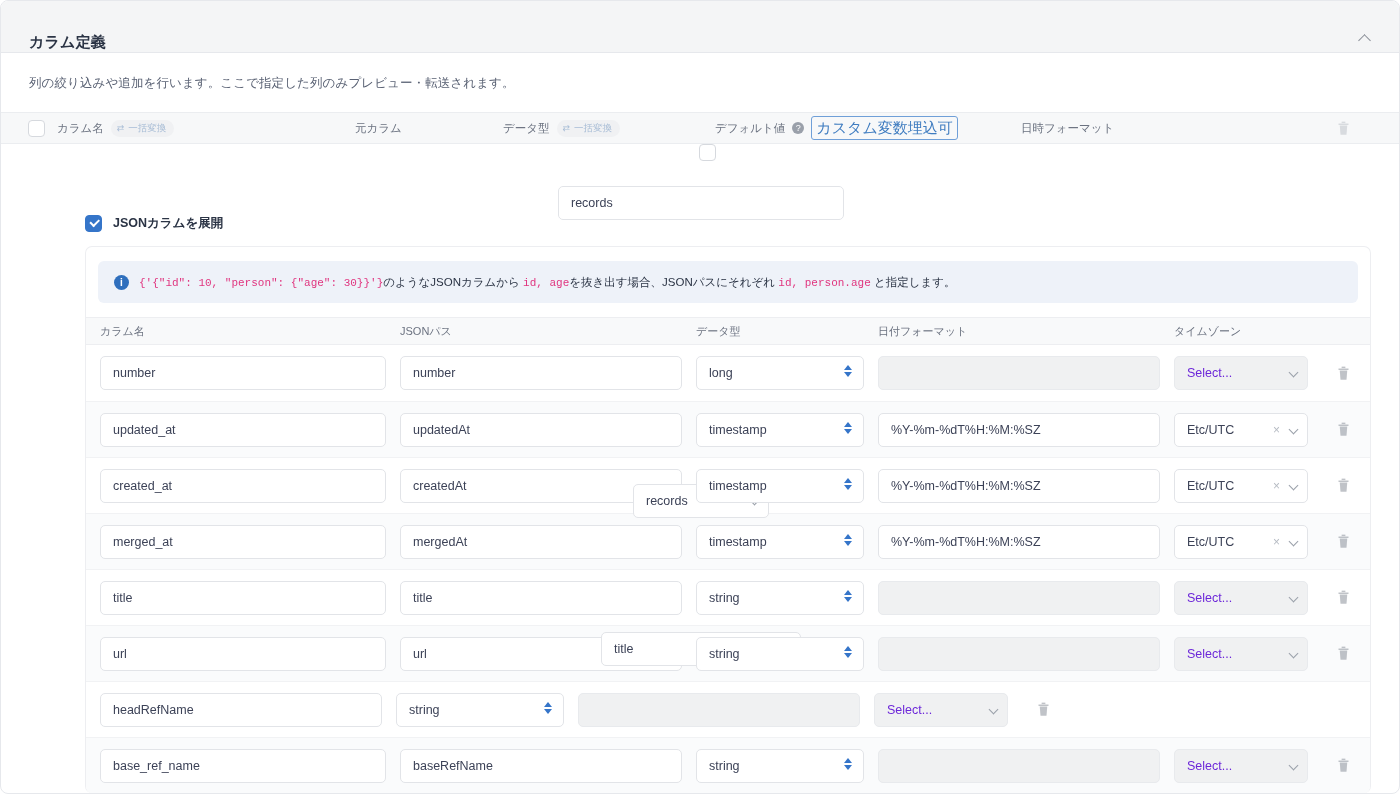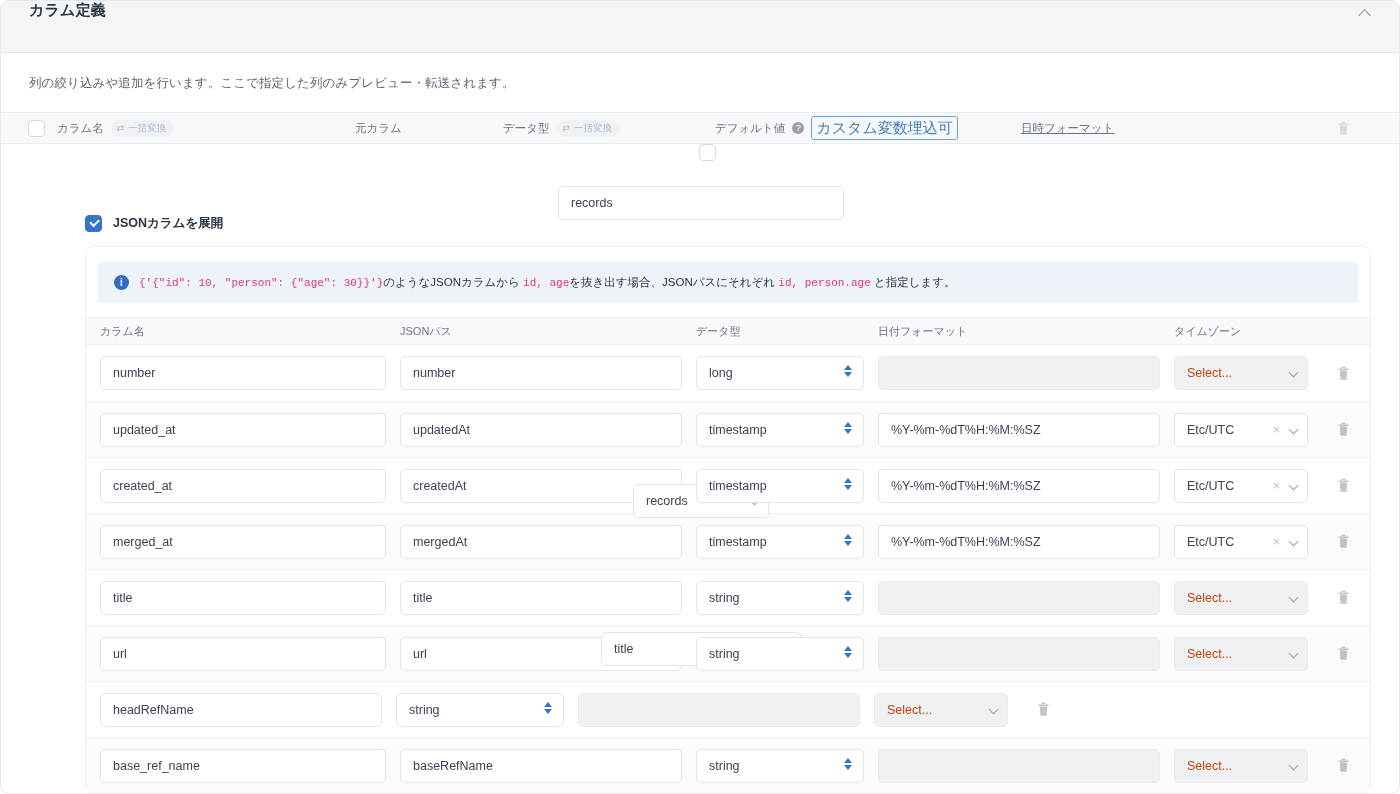--- a/index.html
+++ b/index.html
@@ -18,21 +18,21 @@
     border-radius: 8px;
     display: flex; flex-direction: column;
     overflow: hidden;
   }
 
   
   .panel-head {
     height: 52px; min-height: 52px;
     background: #f4f5f6;
     border-bottom: 1px solid #e6e8ec;
-    display: flex; align-items: flex-start;
+    display: flex; align-items: flex-end;
     padding: 0 22px 0 28px;
   }
   .panel-title {
     font-size: 15px; font-weight: bold; color: #2b3445;
     letter-spacing: .2px;
   }
   .collapse-btn {
     margin-left: auto;
     width: 26px; height: 26px;
     display: flex; align-items: center; justify-content: center;
@@ -68,21 +68,21 @@
     padding-left: 14px;
     height: 58px;
     flex-direction: column;
   }
 
   .c-check { width: 42px; display: flex; justify-content: center; flex: 0 0 42px; }
   .c-name  { width: 298px; flex: 0 0 298px; padding-right: 12px;}
   .c-src   { width: 148px; flex: 0 0 148px; padding-right: 12px;}
   .c-type  { width: 212px; flex: 0 0 212px; padding-right: 12px;}
   .c-def   { width: 306px; flex: 0 0 306px; padding-right: 12px;}
-  .c-fmt   { width: 300px; flex: 0 0 300px; padding-right: 12px; text-decoration: underline;}
+  .c-fmt   { width: 300px; flex: 0 0 300px; padding-right: 12px;}
   .c-trash { width: 44px; flex: 0 0 44px; display:flex; justify-content:center;}
 
   .th {
     font-size: 11.5px; color: #6b7280; white-space: nowrap;
     display: flex; align-items: center; gap: 7px;
   }
 
   .pill {
     display: inline-flex; align-items: center; gap: 4px;
     background: #f0f1f3;
@@ -148,21 +148,21 @@
   .sel {
     width: 100%; height: 34px;
     border: 1px solid #e2e4e8;
     border-radius: 5px;
     background: #fff;
     font-size: 12.5px; color: #3c4257;
     padding: 0 30px 0 12px;
     display: flex; align-items: center;
     cursor: pointer;
   }
-  .sel.dis { background: #f0f1f2; border-color:#e8eaed; color:#c2410c; cursor: default;}
+  .sel.dis { background: #f0f1f2; border-color:#e8eaed; color:#6d28d9; cursor: default;}
   .chev-d {
     position: absolute; right: 11px; top: 13px;
     width: 7px; height: 7px;
     border-left: 1.4px solid #9aa0aa;
     border-bottom: 1.4px solid #9aa0aa;
     transform: rotate(-45deg);
   }
   .clr-x {
     position: absolute; right: 28px; top: 10px;
     font-size: 12px; color: #b6bbc3; cursor: pointer; line-height: 14px;

